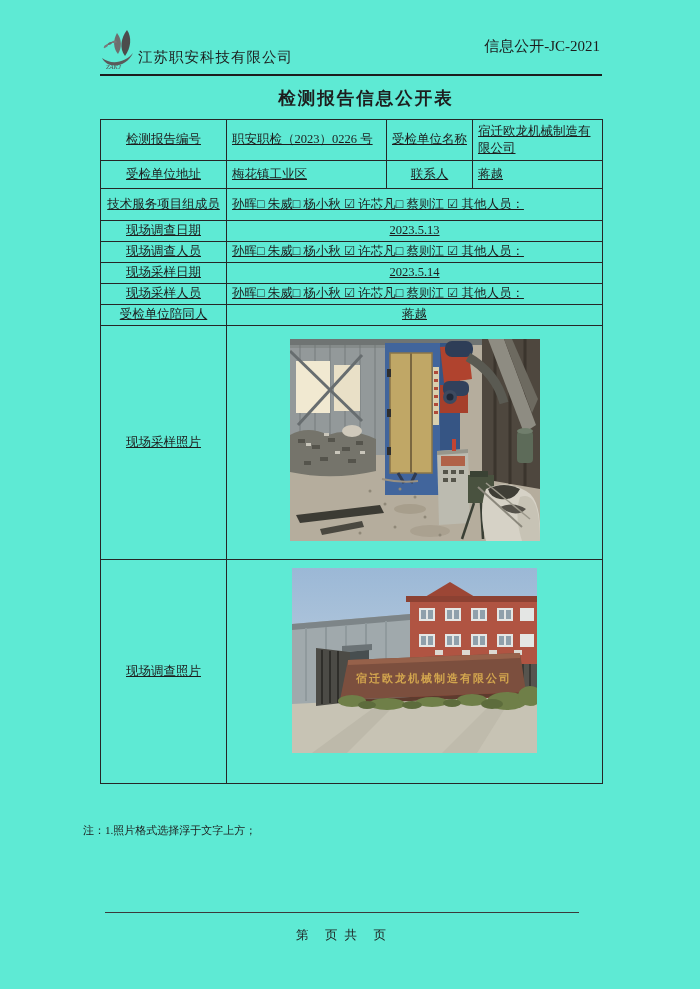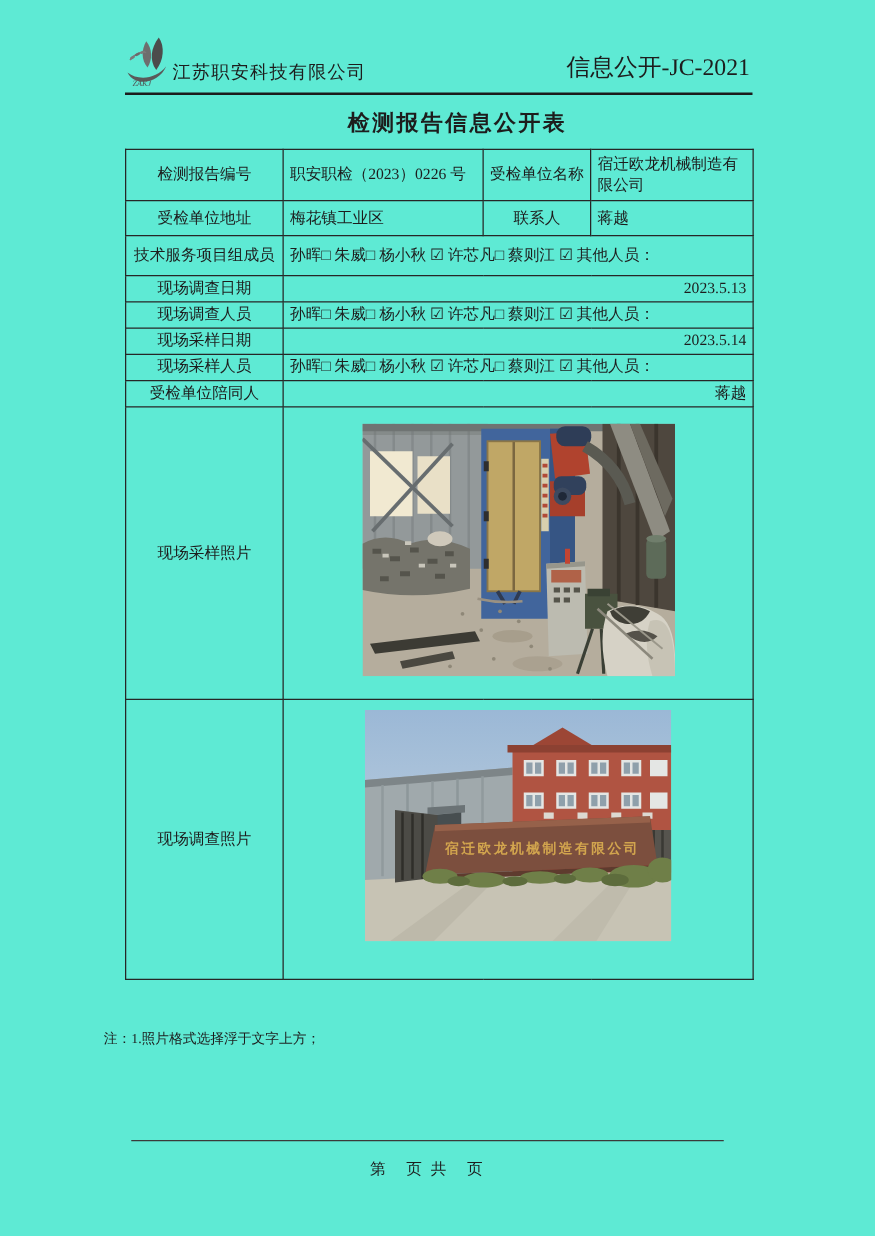--- a/index.html
+++ b/index.html
@@ -7,31 +7,31 @@
   .page {
     position:relative; width:700px; height:989px; background:#5eead4;
     font-family:"Liberation Serif","DejaVu Serif",serif; color:#1d1d1d;
     overflow:hidden;
   }
   
   .header { position:absolute; top:28px; left:100px; width:502px; height:48px;
             border-bottom:2px solid #1c1c1c; }
   .logo { position:absolute; left:-2px; top:0px; width:40px; height:44px; }
   .company { position:absolute; left:38px; bottom:7px; font-size:14.5px; letter-spacing:1px; }
-  .doccode { position:absolute; right:2px; bottom:7px; font-size:19px; }
+  .doccode { position:absolute; right:2px; bottom:18px; font-size:15px; }
   
   .title { position:absolute; top:86px; left:16px; width:100%; text-align:center;
            font-size:17.5px; font-weight:bold; letter-spacing:2px; }
   
   table.form { position:absolute; top:119px; left:100px; width:502px;
-               border-collapse:collapse; table-layout:fixed; font-size:12.5px; }
+               border-collapse:collapse; table-layout:fixed; font-size:12.5px;text-decoration:underline; }
   td { border:1px solid #262626; padding:1px 5px; line-height:1.4; vertical-align:middle;
        overflow:hidden; }
   td.lbl { text-align:center; padding:1px 2px; }
-  td.ctr { text-align:right; }
+  td.ctr { text-align:center; }
   td.photo-cell { text-align:center; vertical-align:top; padding-top:8px; }
   td.photo-cell2 { text-align:center; vertical-align:middle; }
   .ph { display:inline-block; }
   
   .note { position:absolute; top:823px; left:83px; font-size:11px; }
   .pagefoot { position:absolute; top:912px; left:105px; width:474px;
               border-top:1.5px solid #3a3a3a; text-align:center;
               padding-top:14px; font-size:12.5px; letter-spacing:2px; }
 </style>
 </head>

